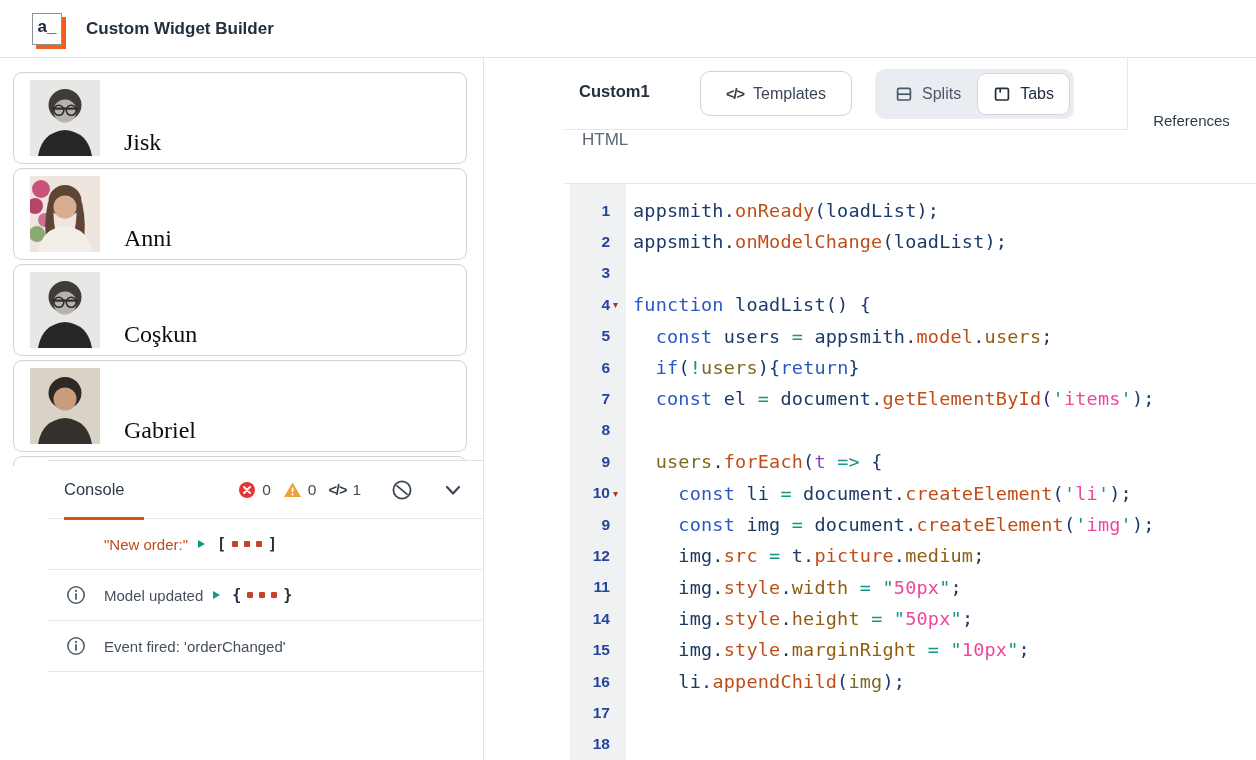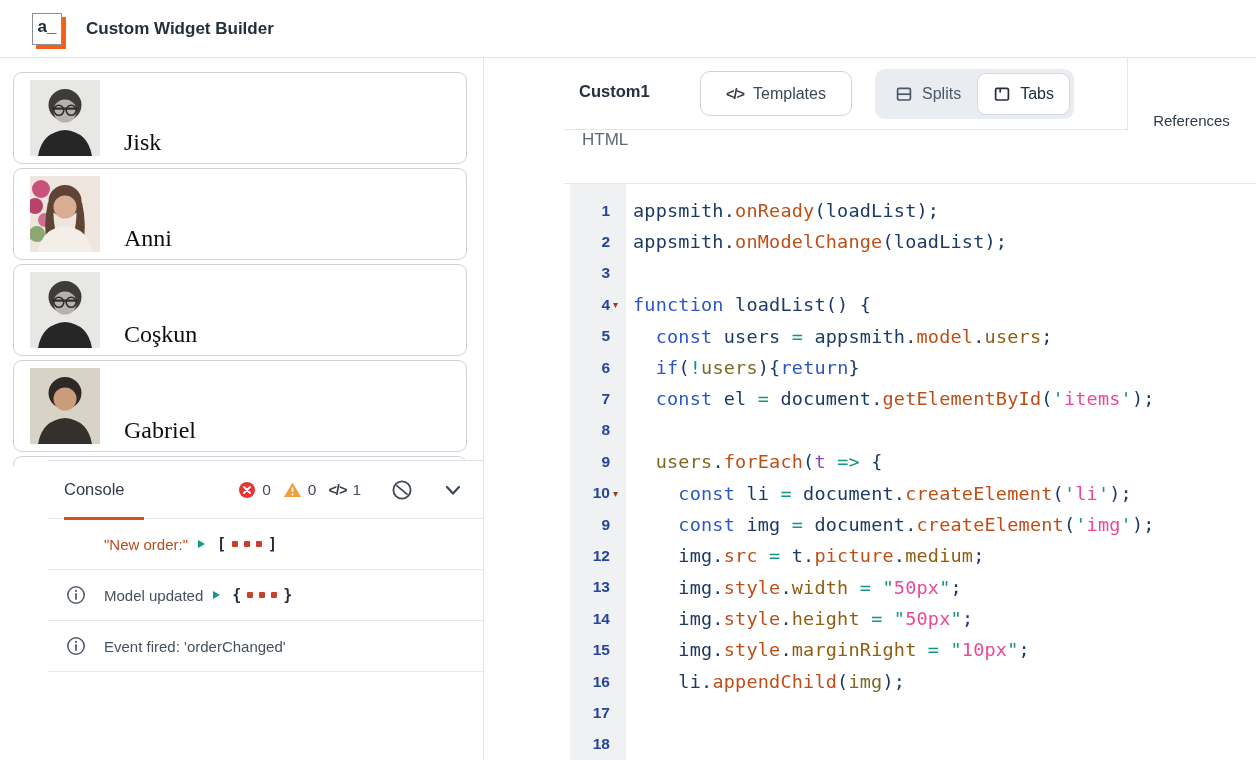--- a/index.html
+++ b/index.html
@@ -341,21 +341,21 @@
           </div>
           <div class="gutter-row">
             <span class="lnum">9</span>
             <span class="fold-slot"></span>
           </div>
           <div class="gutter-row">
             <span class="lnum">12</span>
             <span class="fold-slot"></span>
           </div>
           <div class="gutter-row">
-            <span class="lnum">13</span>
+            <span class="lnum">11</span>
             <span class="fold-slot"></span>
           </div>
           <div class="gutter-row">
             <span class="lnum">14</span>
             <span class="fold-slot"></span>
           </div>
           <div class="gutter-row">
             <span class="lnum">15</span>
             <span class="fold-slot"></span>
           </div>

